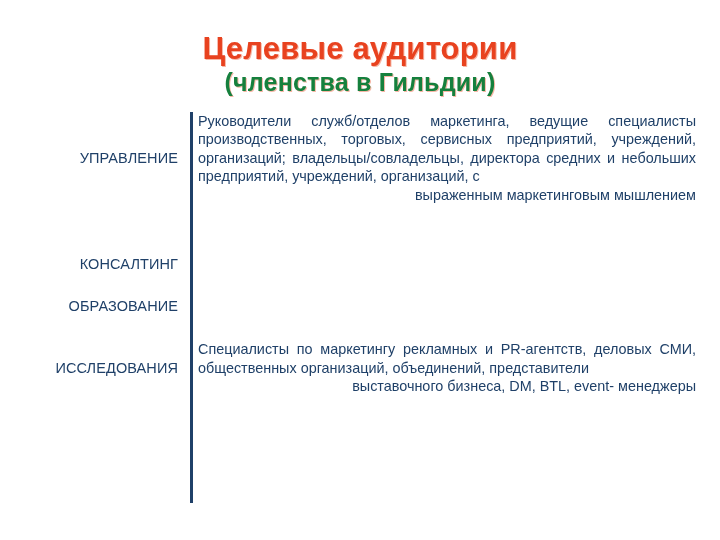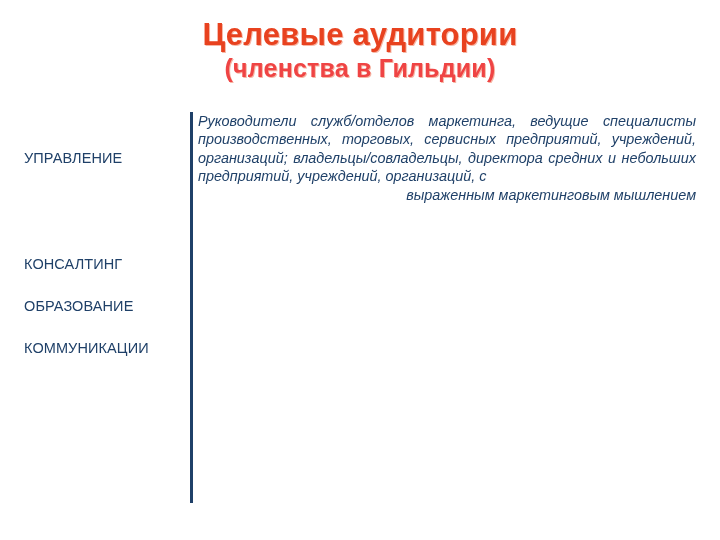--- a/index.html
+++ b/index.html
@@ -17,36 +17,36 @@
     position: relative;
     width: 720px;
     height: 540px;
     background: #ffffff;
   }
 
   
   #title-block {
     position: absolute;
     left: 0;
-    top: 18px;
+    top: 32px;
     width: 720px;
     text-align: center;
   }
   #title-main {
     font-size: 31px;
     font-weight: bold;
     color: #E8421F;
     line-height: 1.12;
     letter-spacing: 0.2px;
     text-shadow: 1px 1px 0 rgba(245,170,150,0.85);
   }
   #title-sub {
     font-size: 25px;
     font-weight: bold;
-    color: #ef4444;
+    color: #15803d;
     line-height: 1.15;
     margin-top: 1px;
     letter-spacing: 0.2px;
     text-shadow: 1px 1px 0 rgba(245,170,150,0.85);
   }
 
   
   #audience-table {
     position: absolute;
     left: 24px;
@@ -65,40 +65,39 @@
     display: flex;
     align-items: center;
     width: 672px;
   }
   .aud-row + .aud-row {
     margin-top: 26px;
   }
   .cat-cell {
     width: 160px;
     flex: 0 0 160px;
-    text-align: left;
+    text-align: right;
     font-size: 14.5px;
     color: #1F4068;
     letter-spacing: 0.1px;
     padding-right: 6px;
     box-sizing: border-box;
   }
   .desc-cell {
     flex: 1 1 auto;
     padding-left: 14px;
     font-size: 14.4px;
     color: #1F4068;
     line-height: 1.28;
     text-align: justify;
     text-justify: inter-word;
     box-sizing: border-box;
   }
   .desc-cell > span {
     display: block;
-    font-style: italic;
   }
   .desc-cell .lastline {
     text-align: right;
   }
 </style>
 </head>
 <body>
 
 <div id="slide">
 
@@ -126,17 +125,21 @@
       <div class="cat-cell">КОНСАЛТИНГ</div>
       <div class="desc-cell">
       </div>
     </div>
 
     <div class="aud-row">
       <div class="cat-cell">ОБРАЗОВАНИЕ</div>
     </div>
 
     <div class="aud-row">
-      <div class="cat-cell">КОММУНИКАЦИИ</div>
+      <div class="cat-cell">ИССЛЕДОВАНИЯ</div>
+      <div class="desc-cell">
+        <span>Специалисты по маркетингу рекламных и PR-агентств, деловых СМИ, общественных организаций, объединений, представители</span>
+        <span class="lastline">выставочного бизнеса, DM, BTL, event- менеджеры</span>
+      </div>
     </div>
 
   </div>
 </div>
 
 </body></html>

